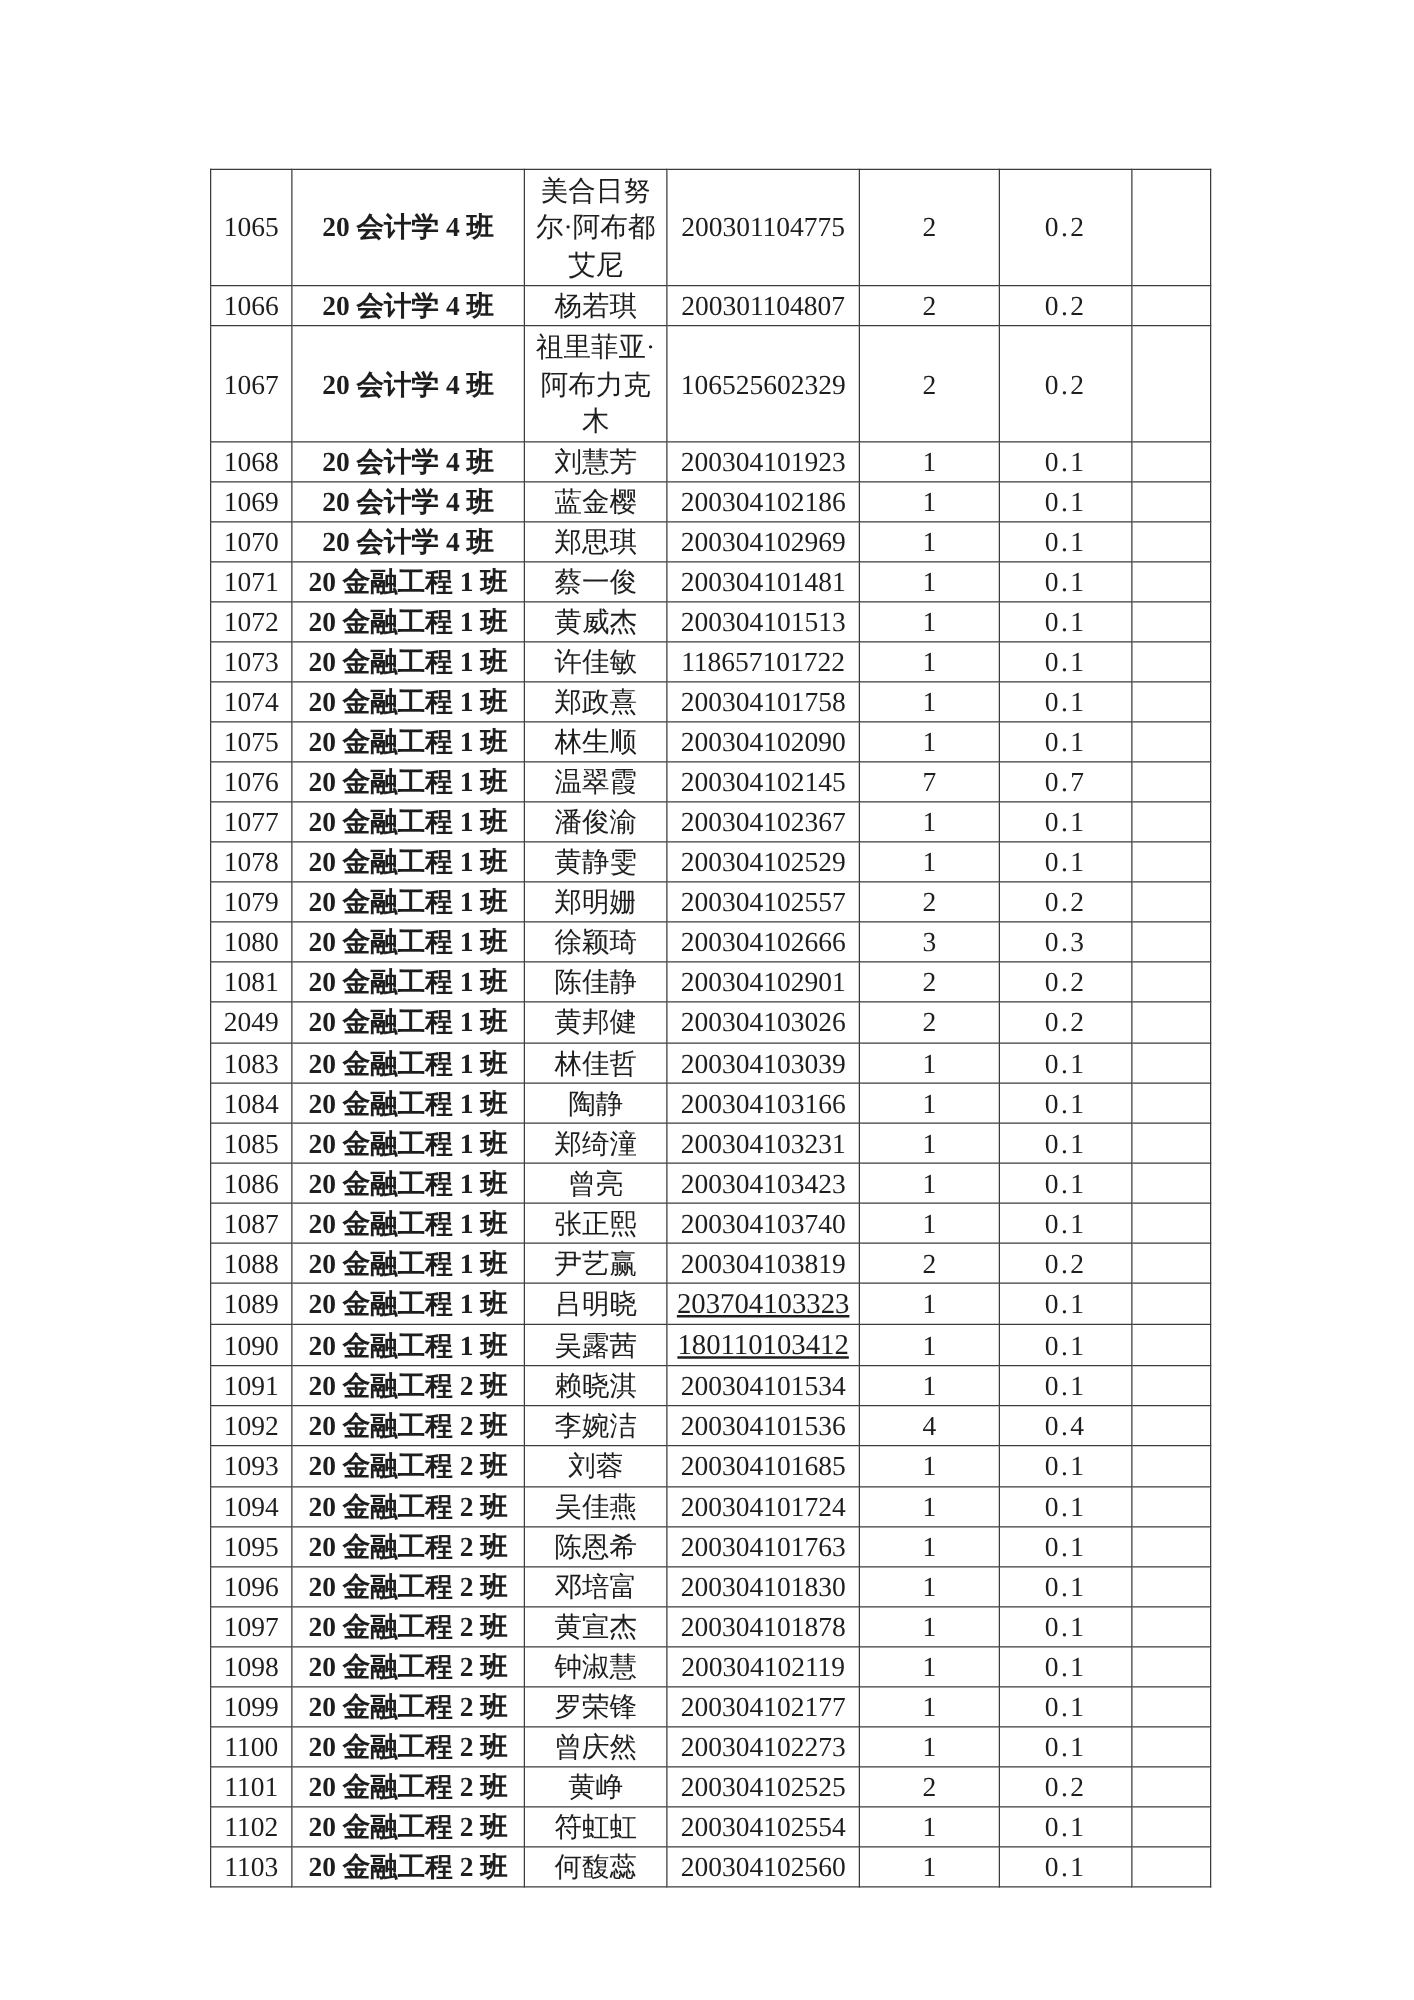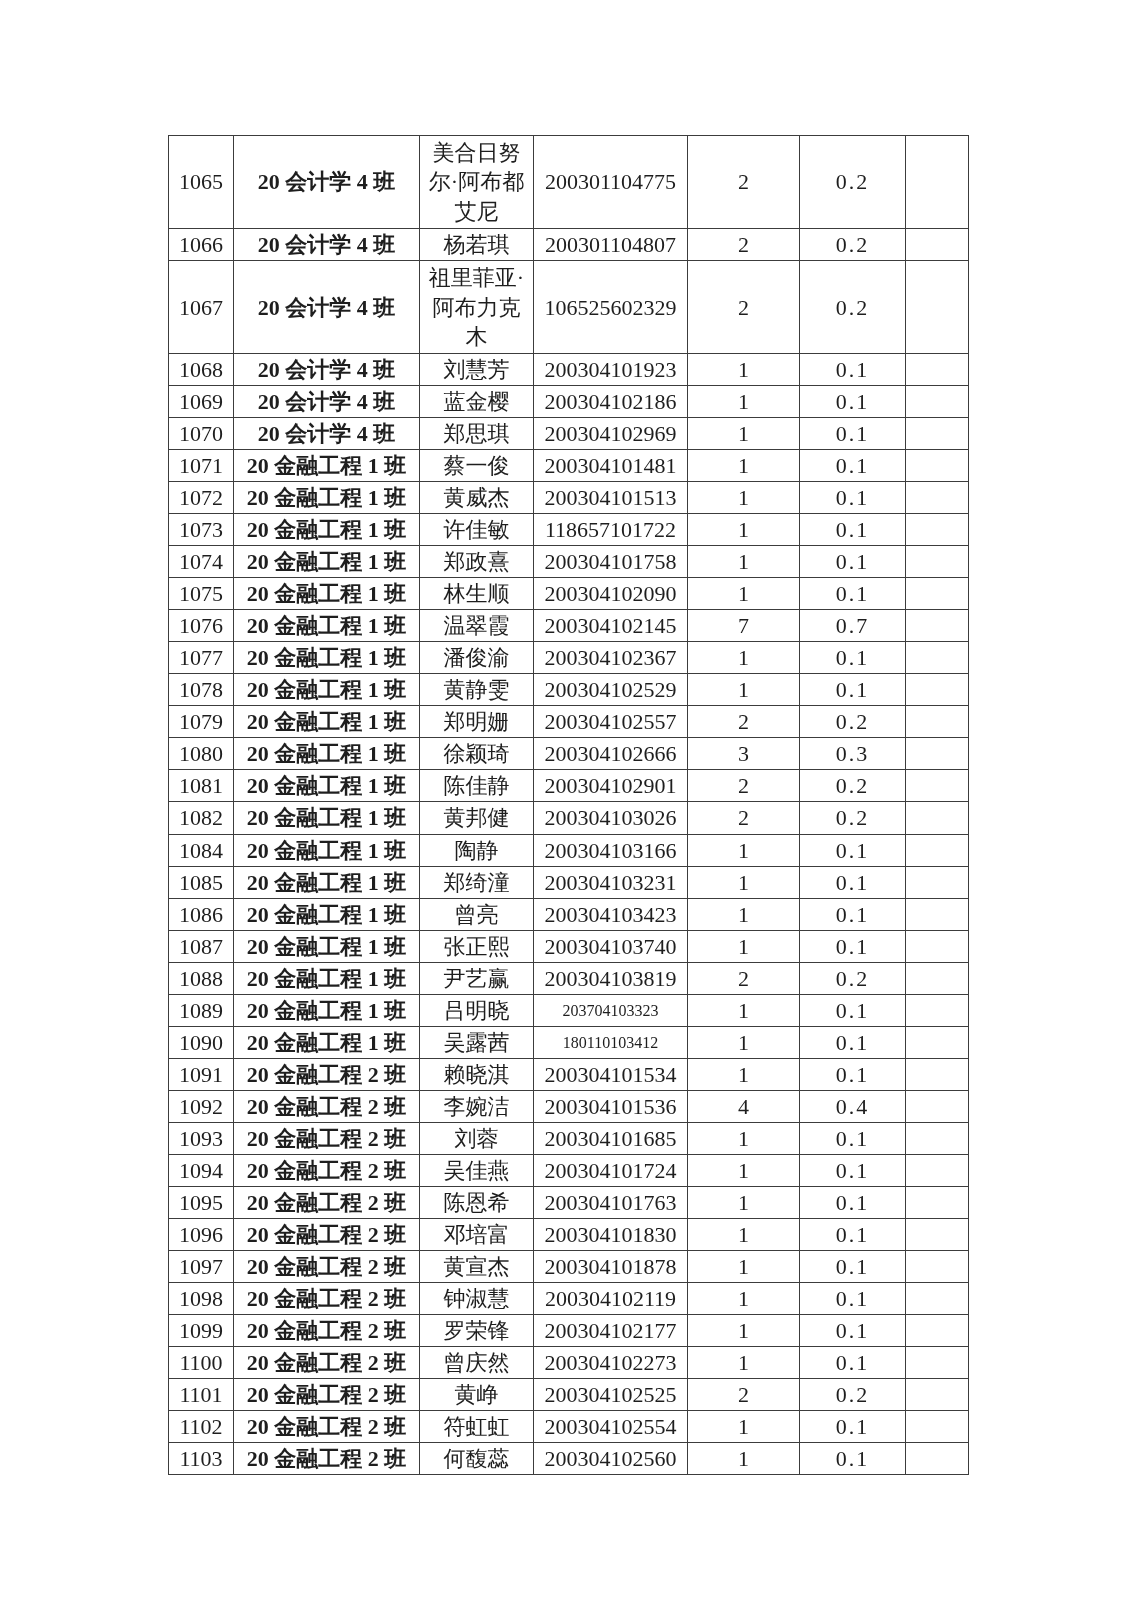--- a/index.html
+++ b/index.html
@@ -32,21 +32,21 @@
     font-size: 22px;
     line-height: 1.32;
     overflow: hidden;
   }
   tr.row { height: 30px; }
   tr.row.tall { height: 93px; }
   td.cell-seq { font-size: 22px; letter-spacing: 0px; }
   td.cell-class { font-size: 21px; white-space: nowrap; padding: 1px 2px; font-weight: bold; }
   td.cell-name { font-size: 22px; padding: 1px 8px; }
   td.cell-id { font-size: 19px; white-space: nowrap; padding: 1px 2px; }
-  td.cell-id.small-id { font-size: 16px; }
+  td.cell-id.small-id { font-size: 23px; text-decoration: underline; }
   td.cell-count { font-size: 22px; }
   td.cell-score { font-size: 22px; letter-spacing: 2px; }
   td.cell-blank { }
 </style>
 </head>
 <body>
 
 <div class="page">
   <table class="score-table">
     <colgroup>
@@ -206,26 +206,35 @@
         <tr class="row">
     <td class="cell-seq">1081</td>
     <td class="cell-class">20 金融工程 1 班</td>
     <td class="cell-name">陈佳静</td>
     <td class="cell-id">200304102901</td>
     <td class="cell-count">2</td>
     <td class="cell-score">0.2</td>
     <td class="cell-blank"></td>
   </tr>
         <tr class="row">
-    <td class="cell-seq">1082</td>
+    <td class="cell-seq">2049</td>
     <td class="cell-class">20 金融工程 1 班</td>
     <td class="cell-name">黄邦健</td>
     <td class="cell-id">200304103026</td>
     <td class="cell-count">2</td>
     <td class="cell-score">0.2</td>
+    <td class="cell-blank"></td>
+  </tr>
+        <tr class="row">
+    <td class="cell-seq">1083</td>
+    <td class="cell-class">20 金融工程 1 班</td>
+    <td class="cell-name">林佳哲</td>
+    <td class="cell-id">200304103039</td>
+    <td class="cell-count">1</td>
+    <td class="cell-score">0.1</td>
     <td class="cell-blank"></td>
   </tr>
         <tr class="row">
     <td class="cell-seq">1084</td>
     <td class="cell-class">20 金融工程 1 班</td>
     <td class="cell-name">陶静</td>
     <td class="cell-id">200304103166</td>
     <td class="cell-count">1</td>
     <td class="cell-score">0.1</td>
     <td class="cell-blank"></td>

